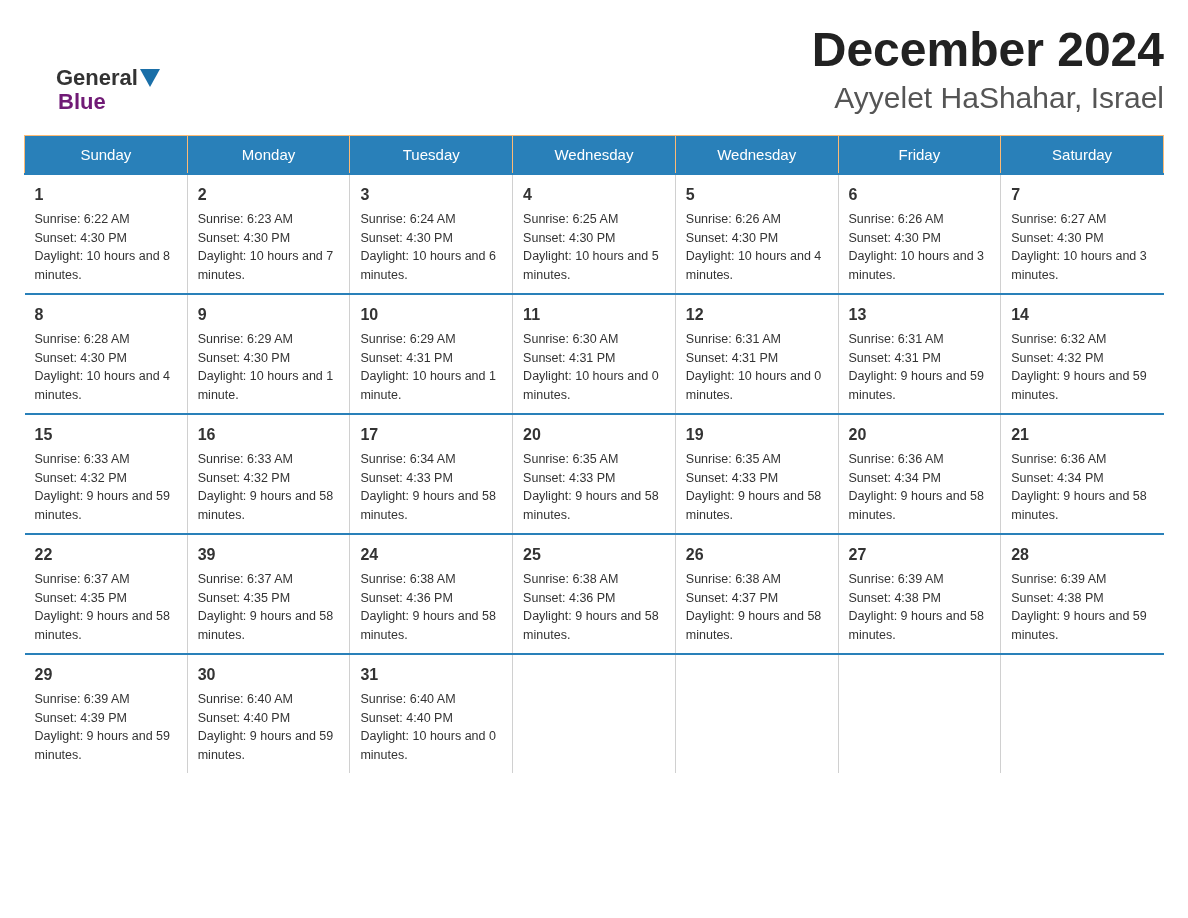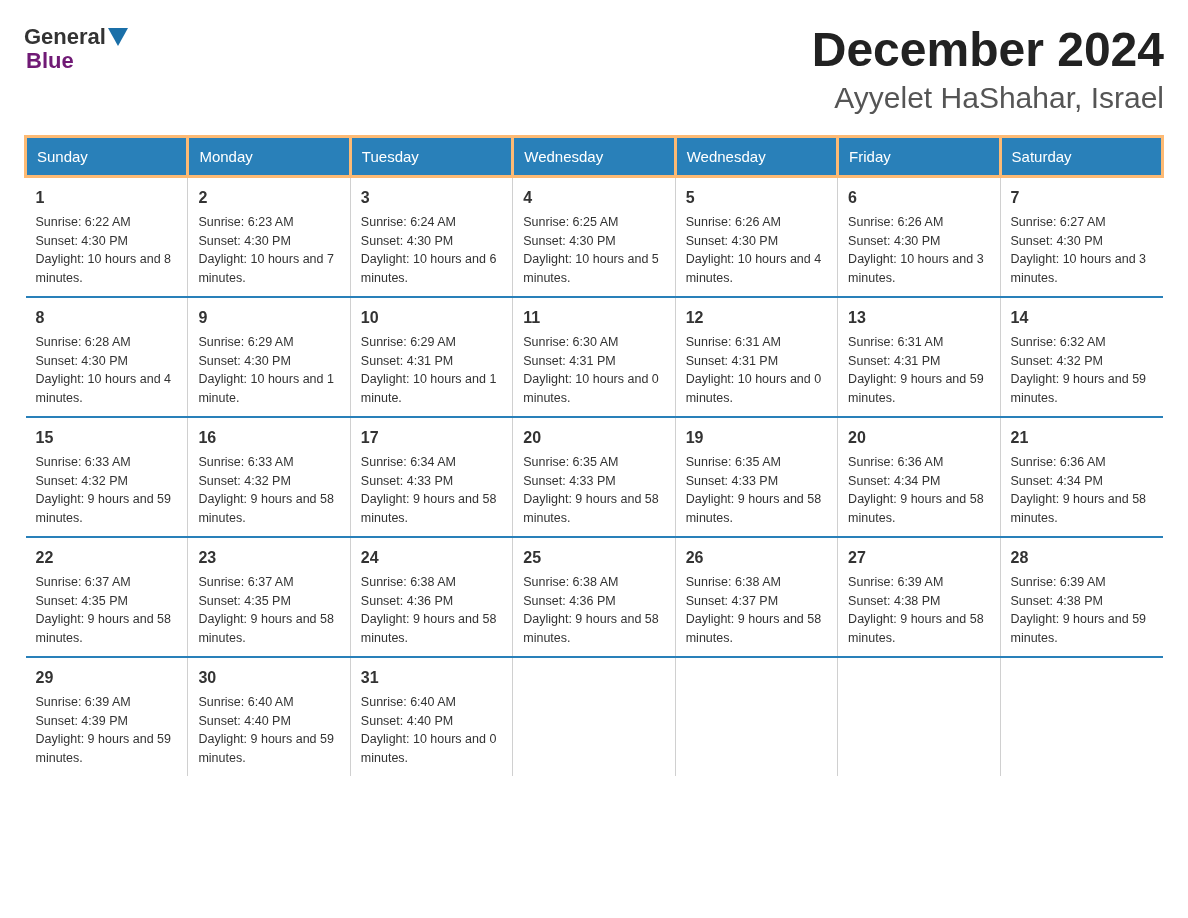--- a/index.html
+++ b/index.html
@@ -6,22 +6,23 @@
     body {
       font-family: Arial, sans-serif;
       background: #fff;
       padding: 24px;
       width: 1188px;
       min-height: 918px;
     }
     .header {
       display: flex;
       justify-content: space-between;
-      align-items: flex-start;
+      align-items: flex-end;
       margin-bottom: 20px;
+      margin-left: 32px;
     }
     .logo {
       display: flex;
       flex-direction: column;
       align-items: flex-start;
     }
     .logo-text {
       font-size: 22px;
       font-weight: bold;
       color: #333;
@@ -65,22 +66,22 @@
       border-collapse: collapse;
     }
     .calendar thead tr {
       background-color: #2980b9;
     }
     .calendar thead th {
       color: #fff;
       font-size: 15px;
       font-weight: normal;
       padding: 10px 10px;
-      text-align: left;
-      border: 3px solid #fdba74;
+      text-align: center;
+      border: 1px solid #fdba74;
     }
     .calendar tbody tr {
       border-top: 2px solid #2980b9;
     }
     .calendar tbody td {
       vertical-align: top;
       padding: 8px 10px;
       font-size: 12.5px;
       color: #333;
       border-right: 1px solid #d0d0d0;
@@ -153,21 +154,21 @@
         <td><span class="day-number">15</span><span>Sunrise: 6:33 AM</span><br><span>Sunset: 4:32 PM</span><br><span>Daylight: 9 hours and 59 minutes.</span></td>
         <td><span class="day-number">16</span><span>Sunrise: 6:33 AM</span><br><span>Sunset: 4:32 PM</span><br><span>Daylight: 9 hours and 58 minutes.</span></td>
         <td><span class="day-number">17</span><span>Sunrise: 6:34 AM</span><br><span>Sunset: 4:33 PM</span><br><span>Daylight: 9 hours and 58 minutes.</span></td>
         <td><span class="day-number">20</span><span>Sunrise: 6:35 AM</span><br><span>Sunset: 4:33 PM</span><br><span>Daylight: 9 hours and 58 minutes.</span></td>
         <td><span class="day-number">19</span><span>Sunrise: 6:35 AM</span><br><span>Sunset: 4:33 PM</span><br><span>Daylight: 9 hours and 58 minutes.</span></td>
         <td><span class="day-number">20</span><span>Sunrise: 6:36 AM</span><br><span>Sunset: 4:34 PM</span><br><span>Daylight: 9 hours and 58 minutes.</span></td>
         <td><span class="day-number">21</span><span>Sunrise: 6:36 AM</span><br><span>Sunset: 4:34 PM</span><br><span>Daylight: 9 hours and 58 minutes.</span></td>
       </tr>
       <tr>
         <td><span class="day-number">22</span><span>Sunrise: 6:37 AM</span><br><span>Sunset: 4:35 PM</span><br><span>Daylight: 9 hours and 58 minutes.</span></td>
-        <td><span class="day-number">23</span><span>Sunrise: 6:37 AM</span><br><span>Sunset: 4:35 PM</span><br><span>Daylight: 9 hours and 58 minutes.</span></td>
+        <td><span class="day-number">39</span><span>Sunrise: 6:37 AM</span><br><span>Sunset: 4:35 PM</span><br><span>Daylight: 9 hours and 58 minutes.</span></td>
         <td><span class="day-number">24</span><span>Sunrise: 6:38 AM</span><br><span>Sunset: 4:36 PM</span><br><span>Daylight: 9 hours and 58 minutes.</span></td>
         <td><span class="day-number">25</span><span>Sunrise: 6:38 AM</span><br><span>Sunset: 4:36 PM</span><br><span>Daylight: 9 hours and 58 minutes.</span></td>
         <td><span class="day-number">26</span><span>Sunrise: 6:38 AM</span><br><span>Sunset: 4:37 PM</span><br><span>Daylight: 9 hours and 58 minutes.</span></td>
         <td><span class="day-number">27</span><span>Sunrise: 6:39 AM</span><br><span>Sunset: 4:38 PM</span><br><span>Daylight: 9 hours and 58 minutes.</span></td>
         <td><span class="day-number">28</span><span>Sunrise: 6:39 AM</span><br><span>Sunset: 4:38 PM</span><br><span>Daylight: 9 hours and 59 minutes.</span></td>
       </tr>
       <tr>
         <td><span class="day-number">29</span><span>Sunrise: 6:39 AM</span><br><span>Sunset: 4:39 PM</span><br><span>Daylight: 9 hours and 59 minutes.</span></td>
         <td><span class="day-number">30</span><span>Sunrise: 6:40 AM</span><br><span>Sunset: 4:40 PM</span><br><span>Daylight: 9 hours and 59 minutes.</span></td>
         <td><span class="day-number">31</span><span>Sunrise: 6:40 AM</span><br><span>Sunset: 4:40 PM</span><br><span>Daylight: 10 hours and 0 minutes.</span></td>

